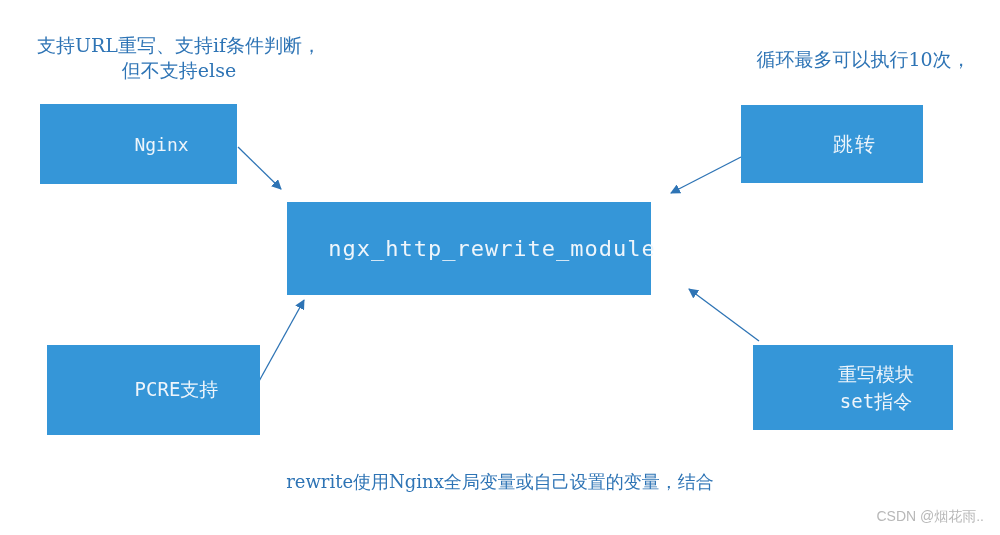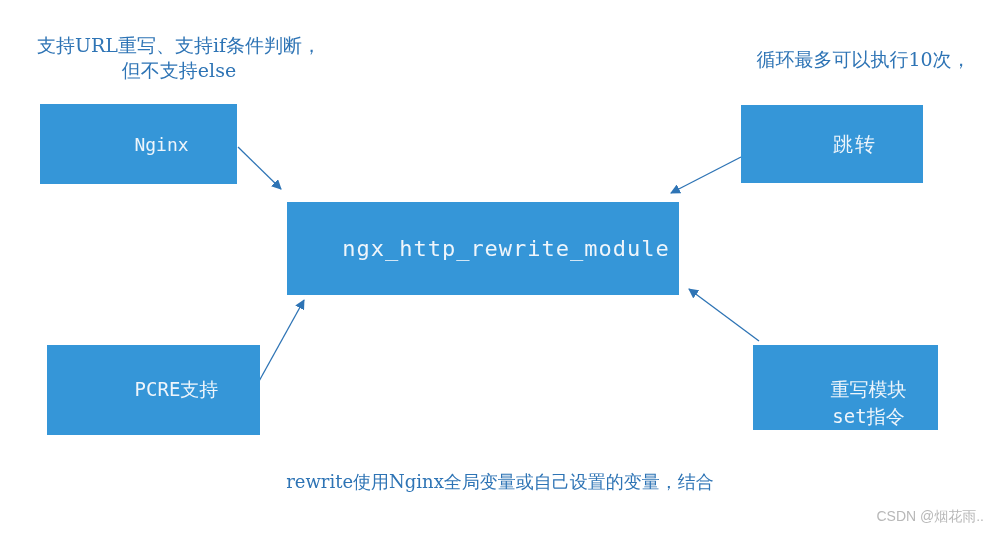--- a/index.html
+++ b/index.html
@@ -41,25 +41,25 @@
     flex-direction:column;
     align-items:center;
     justify-content:center;
     text-align:center;
     font-family:"DejaVu Sans Mono","Liberation Mono",monospace;
     padding-left:46px;
   }
   .box-nginx{left:40px;top:104px;width:197px;height:80px;font-size:18px;}
   .box-jump{left:741px;top:105px;width:182px;height:78px;font-size:20px;letter-spacing:2px;}
   .box-center{
-    left:287px;top:202px;width:392px;height:93px;
+    left:287px;top:202px;width:364px;height:93px;
     font-size:22px;letter-spacing:1px;
   }
   .box-pcre{left:47px;top:345px;width:213px;height:90px;font-size:19px;}
-  .box-rewrite-set{left:753px;top:345px;width:185px;height:85px;font-size:19px;line-height:27px;justify-content:flex-end;}
+  .box-rewrite-set{left:753px;top:345px;width:200px;height:85px;font-size:19px;line-height:27px;}
   .note{
     position:absolute;
     color:var(--note-text);
     font-family:"DejaVu Serif","Liberation Serif",serif;
     font-size:19px;
     line-height:25px;
     text-align:center;
   }
   .note-top-left{left:28px;top:33px;width:302px;}
   .note-top-right{left:715px;top:15px;width:297px;margin-top:32px;}

